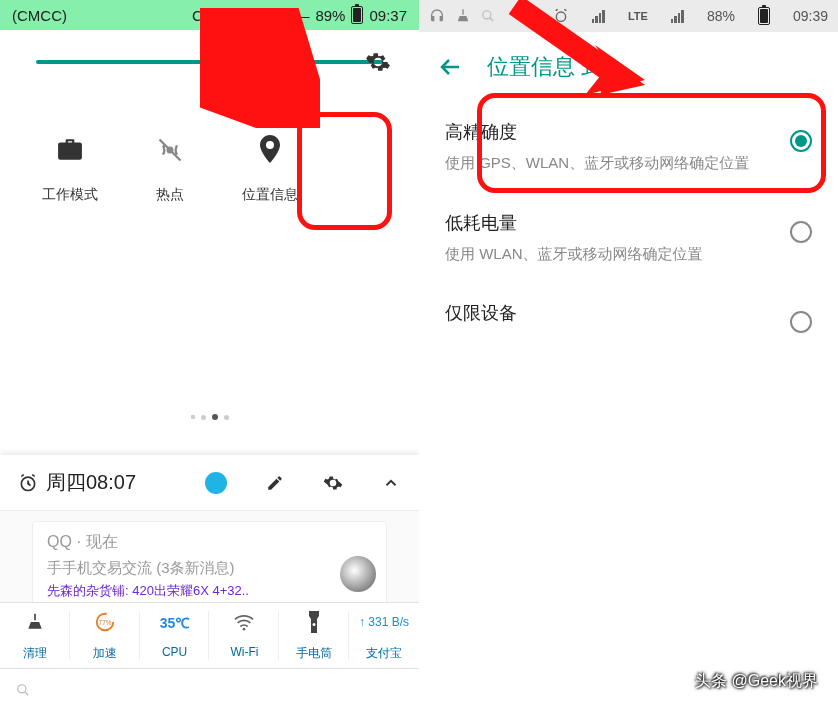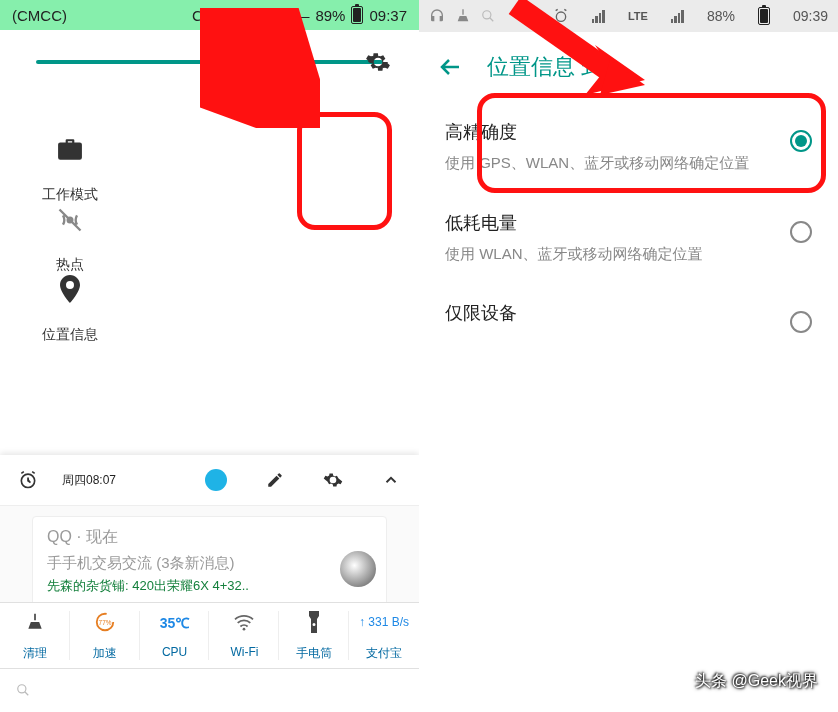--- a/index.html
+++ b/index.html
@@ -10,43 +10,43 @@
     .status-bar { display: flex; align-items: center; justify-content: space-between; padding: 6px 12px; font-size: 15px; color: #222; background: #86efac; font-weight: 500; }
     .status-left { display: flex; align-items: center; gap: 6px; }
     .status-right { display: flex; align-items: center; gap: 6px; }
     .batt { display: inline-block; width: 12px; height: 18px; border: 1.5px solid #222; border-radius: 2px; position: relative; }
     .batt::before { content: ''; position: absolute; top: -3px; left: 3px; width: 4px; height: 2px; background: #222; border-radius: 1px 1px 0 0; }
     .batt::after { content: ''; position: absolute; bottom: 1px; left: 1px; right: 1px; height: 85%; background: #222; border-radius: 1px; }
     
     .slider-track { margin: 30px 36px 20px; height: 4px; background: #009688; border-radius: 2px; position: relative; }
     .slider-thumb { position: absolute; right: -8px; top: -11px; width: 26px; height: 26px; }
     
-    .qs-row { display: flex; justify-content: space-between; padding: 50px 20px 30px; flex-direction: column; }
+    .qs-row { display: flex; justify-content: flex-start; padding: 50px 20px 30px; }
     .qs-tile { display: flex; flex-direction: column; align-items: center; gap: 20px; width: 100px; }
     .qs-tile .ic { width: 32px; height: 32px; display: flex; align-items: center; justify-content: center; color: #333; }
     .qs-tile .lbl { font-size: 14px; color: #333; }
     
     .highlight-box { position: absolute; border: 5px solid #f11; border-radius: 18px; pointer-events: none; }
     .arrow { position: absolute; z-index: 20; }
     
     .pager-dots { display: flex; align-items: center; justify-content: center; gap: 6px; padding: 10px; }
     .dot { width: 5px; height: 5px; border-radius: 50%; background: #ccc; }
     .dot.on { background: #555; width: 6px; height: 6px; }
     .dot.sq { border-radius: 1px; height: 4px; width: 4px; }
     
     .notif-shade { position: absolute; left: 0; right: 0; top: 455px; background: #fafafa; box-shadow: 0 -2px 6px rgba(0,0,0,0.1); }
     .notif-head { display: flex; align-items: center; padding: 14px 18px; gap: 18px; background: #fff; border-bottom: 1px solid #eee; }
-    .notif-head .clk { display: flex; align-items: center; gap: 24px; flex: 1; font-size: 12px; color: #222; }
+    .notif-head .clk { display: flex; align-items: center; gap: 8px; flex: 1; font-size: 20px; color: #222; }
     .notif-head .ico { width: 20px; height: 20px; display: flex; align-items: center; justify-content: center; color: #444; margin-left: 20px; }
     .avatar { width: 22px; height: 22px; border-radius: 50%; background: #1fb3e6; }
     
     .notif-card { margin: 10px 32px 0; background: #fff; border: 1px solid #eee; border-radius: 4px; padding: 10px 14px; position: relative; }
     .notif-src { font-size: 16px; color: #9a9a9a; margin-bottom: 6px; }
     .notif-title { font-size: 15px; color: #9a9a9a; margin-bottom: 4px; }
-    .notif-body { font-size: 13px; color: #15803d; white-space: nowrap; overflow: hidden; text-overflow: ellipsis; }
+    .notif-body { font-size: 13px; color: #6d28d9; white-space: nowrap; overflow: hidden; text-overflow: ellipsis; }
     .notif-thumb { position: absolute; right: 10px; top: 34px; width: 36px; height: 36px; border-radius: 50%; background: radial-gradient(circle at 40% 40%, #fff, #999 60%, #555); }
     
     .toolbar { position: absolute; left: 0; right: 0; top: 602px; background: #fff; display: flex; border-top: 1px solid #e0e0e0; border-bottom: 1px solid #e0e0e0; }
     .tool { flex: 1; display: flex; flex-direction: column; align-items: center; padding: 8px 0 6px; position: relative; gap: 12px; }
     .tool:not(:last-child)::after { content: ''; position: absolute; right: 0; top: 8px; bottom: 8px; width: 1px; background: #eee; }
     .tool-ic { height: 22px; display: flex; align-items: center; justify-content: center; font-size: 14px; color: #444; }
     .tool-lbl { font-size: 12px; color: #0369a1; }
     .searchbar { position: absolute; left: 0; right: 0; top: 676px; height: 28px; background: #fff; display: flex; align-items: center; padding: 0 16px; color: #bbb; }
 
     

